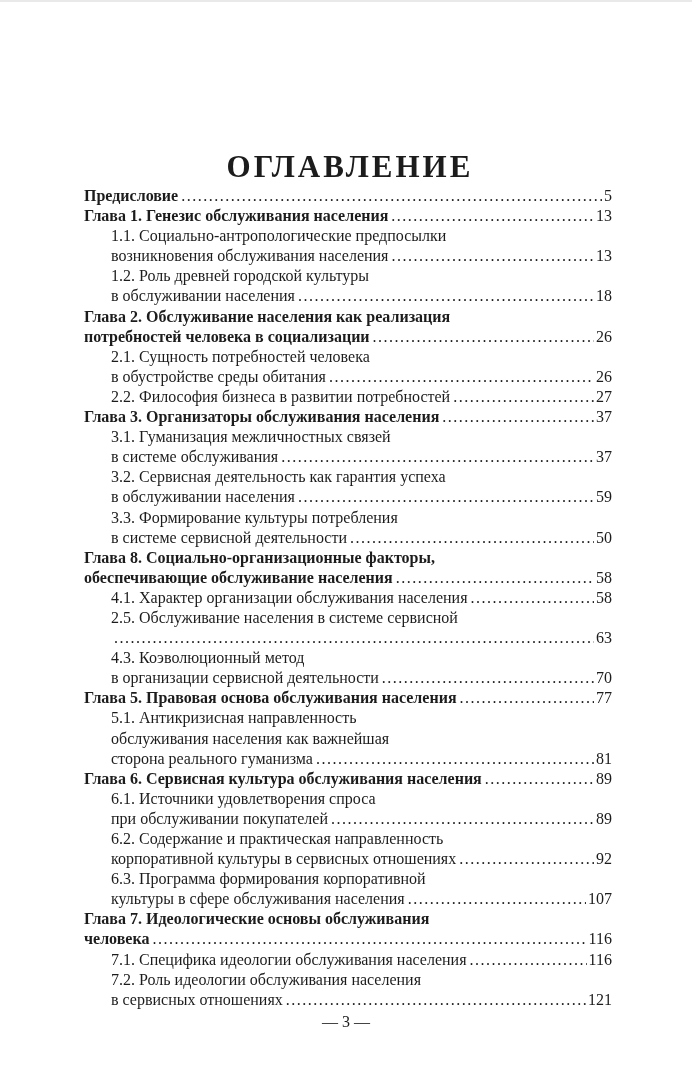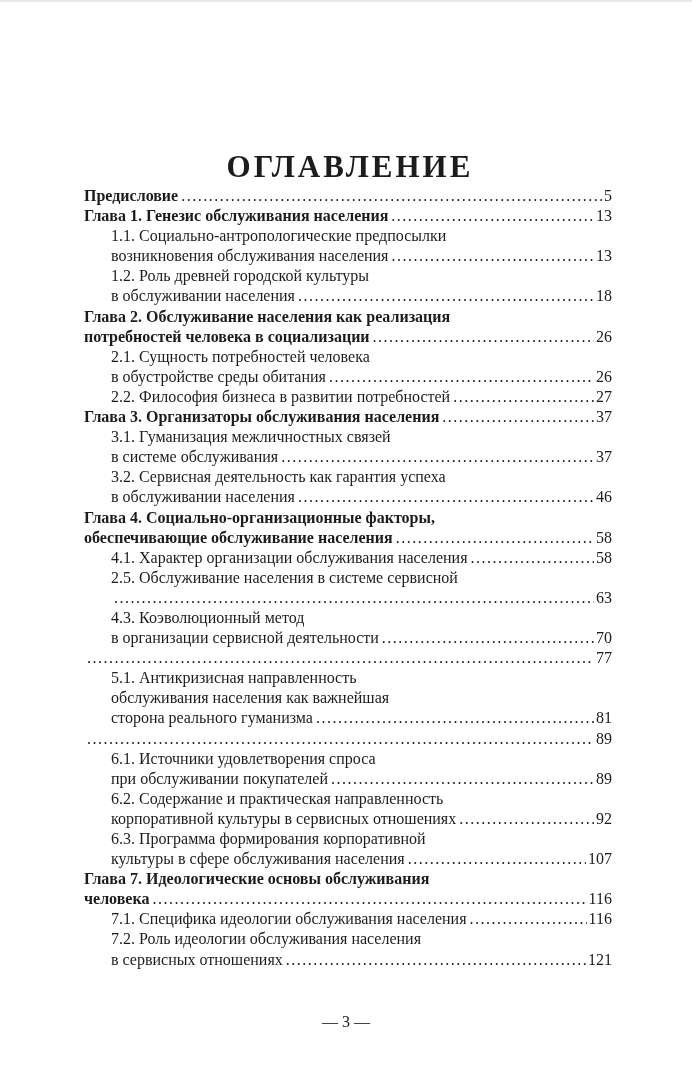--- a/index.html
+++ b/index.html
@@ -143,25 +143,33 @@
             <span class="line-text">в системе обслуживания</span>
             <span class="leader"></span>
             <span class="pagenum">37</span>
           </div>
         </div>
         <div class="entry sub">
           <div class="line">3.2. Сервисная деятельность как гарантия успеха</div>
           <div class="line line-last">
             <span class="line-text">в обслуживании населения</span>
             <span class="leader"></span>
-            <span class="pagenum">46</span>
-          </div>
-        </div>
-        <div class="entry bold">
-          <div class="line">Глава 4. Социально-организационные факторы,</div>
+            <span class="pagenum">59</span>
+          </div>
+        </div>
+        <div class="entry sub">
+          <div class="line">3.3. Формирование культуры потребления</div>
+          <div class="line line-last">
+            <span class="line-text">в системе сервисной деятельности</span>
+            <span class="leader"></span>
+            <span class="pagenum">50</span>
+          </div>
+        </div>
+        <div class="entry bold">
+          <div class="line">Глава 8. Социально-организационные факторы,</div>
           <div class="line line-last">
             <span class="line-text">обеспечивающие обслуживание населения</span>
             <span class="leader"></span>
             <span class="pagenum">58</span>
           </div>
         </div>
         <div class="entry sub">
           <div class="line line-last">
             <span class="line-text">4.1. Характер организации обслуживания населения</span>
             <span class="leader"></span>
@@ -178,35 +186,37 @@
         <div class="entry sub">
           <div class="line">4.3. Коэволюционный метод</div>
           <div class="line line-last">
             <span class="line-text">в организации сервисной деятельности</span>
             <span class="leader"></span>
             <span class="pagenum">70</span>
           </div>
         </div>
         <div class="entry bold">
           <div class="line line-last">
+            <span class="line-text">Глава 5. Правовая основа обслуживания населения</span>
             <span class="leader"></span>
             <span class="pagenum">77</span>
           </div>
         </div>
         <div class="entry sub">
           <div class="line">5.1. Антикризисная направленность</div>
           <div class="line">обслуживания населения как важнейшая</div>
           <div class="line line-last">
             <span class="line-text">сторона реального гуманизма</span>
             <span class="leader"></span>
             <span class="pagenum">81</span>
           </div>
         </div>
         <div class="entry bold">
           <div class="line line-last">
+            <span class="line-text">Глава 6. Сервисная культура обслуживания населения</span>
             <span class="leader"></span>
             <span class="pagenum">89</span>
           </div>
         </div>
         <div class="entry sub">
           <div class="line">6.1. Источники удовлетворения спроса</div>
           <div class="line line-last">
             <span class="line-text">при обслуживании покупателей</span>
             <span class="leader"></span>
             <span class="pagenum">89</span>

